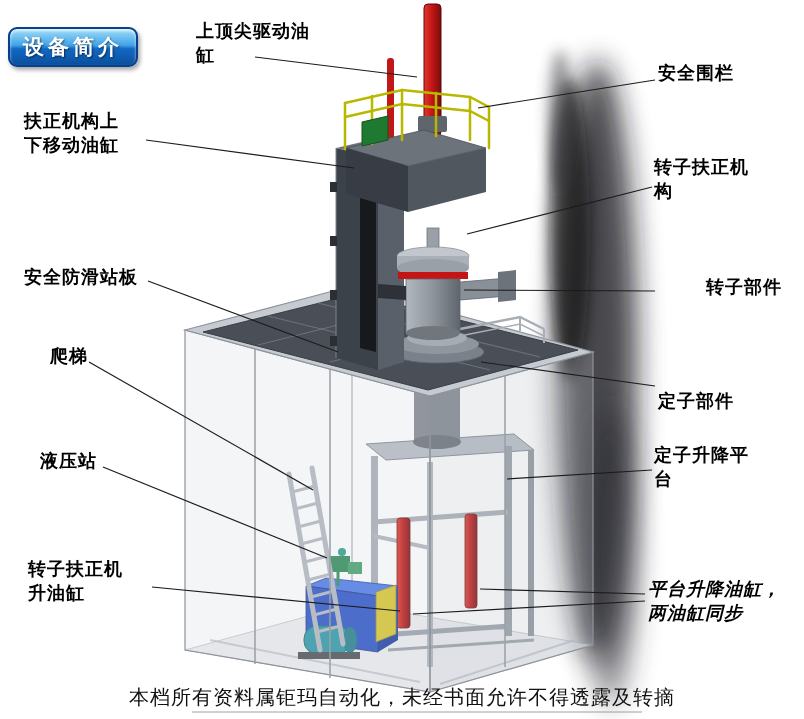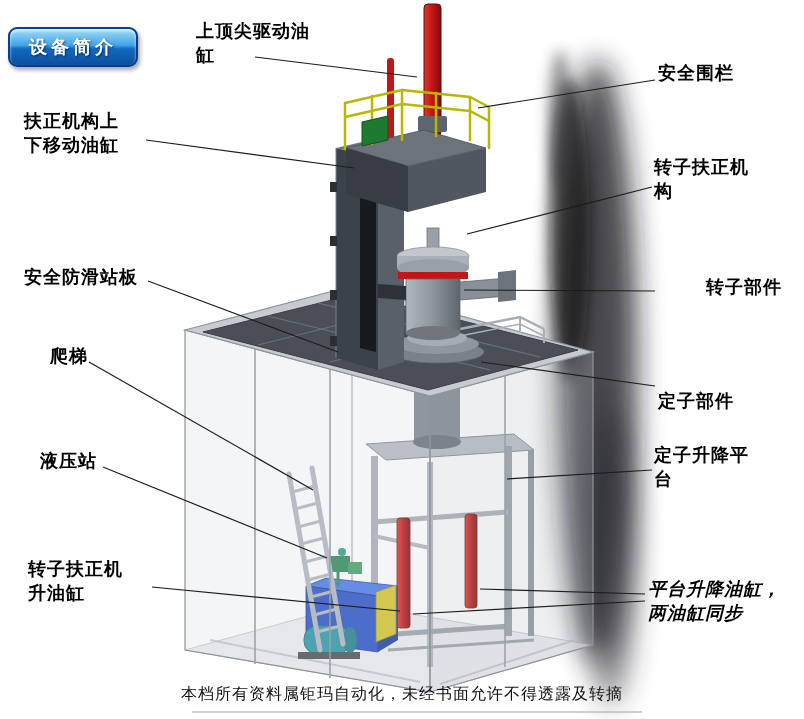--- a/index.html
+++ b/index.html
@@ -21,25 +21,25 @@
   #lbl-hydraulic      { left:40px;  top:450px; }
   #lbl-stator-lift    { left:654px; top:444px; }
   #lbl-rotor-jack     { left:28px;  top:558px; }
   #lbl-platform-lift  { left:648px; top:578px;font-style:italic; }
 
   .badge { position:absolute; left:8px; top:27px; width:130px; height:40px;
            border-radius:9px; border:2px solid #0a3f8c;
            background:linear-gradient(180deg,#9fdcf8 0%,#42a4e8 45%,#1168c2 55%,#0c4f9e 100%);
            box-shadow: inset 0 2px 3px rgba(255,255,255,.7), 2px 3px 4px rgba(0,0,0,.35);
            display:flex; align-items:center; justify-content:center; }
-  .badge span { color:#fff; font-size:18px; font-weight:700; letter-spacing:4px;
+  .badge span { color:#fff; font-size:21px; font-weight:700; letter-spacing:4px;
                 text-shadow:1px 1px 2px rgba(0,0,0,.55); }
 
   .footer { position:absolute; left:0; top:684px; width:100%; text-align:center;
-            font-size:16px; color:#111; letter-spacing:1px; font-weight:500; }
+            font-size:20px; color:#111; letter-spacing:1px; font-weight:500; }
 </style>
 </head>
 <body>
 
 <div class="stage">
 
   <svg class="machine-svg" width="804" height="719" viewBox="0 0 804 719">
     <defs>
       <filter id="softBlur" x="-60%" y="-60%" width="220%" height="220%">
           <feGaussianBlur stdDeviation="14"></feGaussianBlur>

